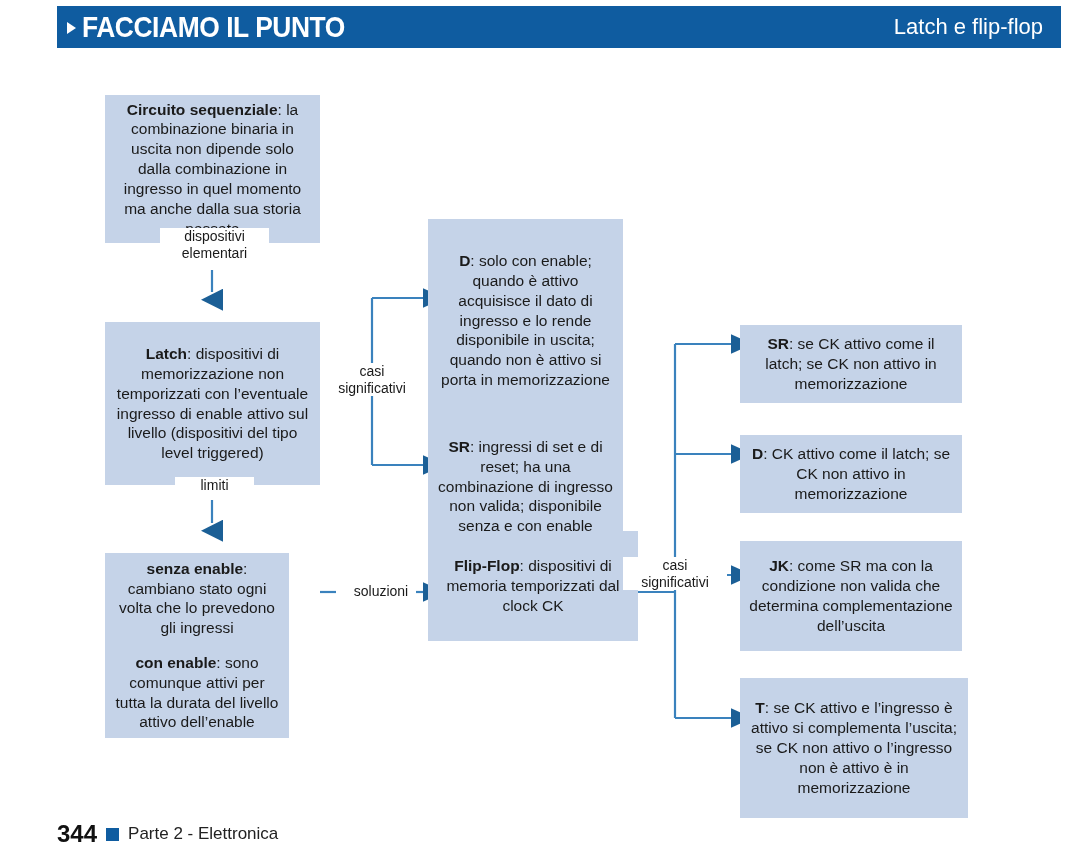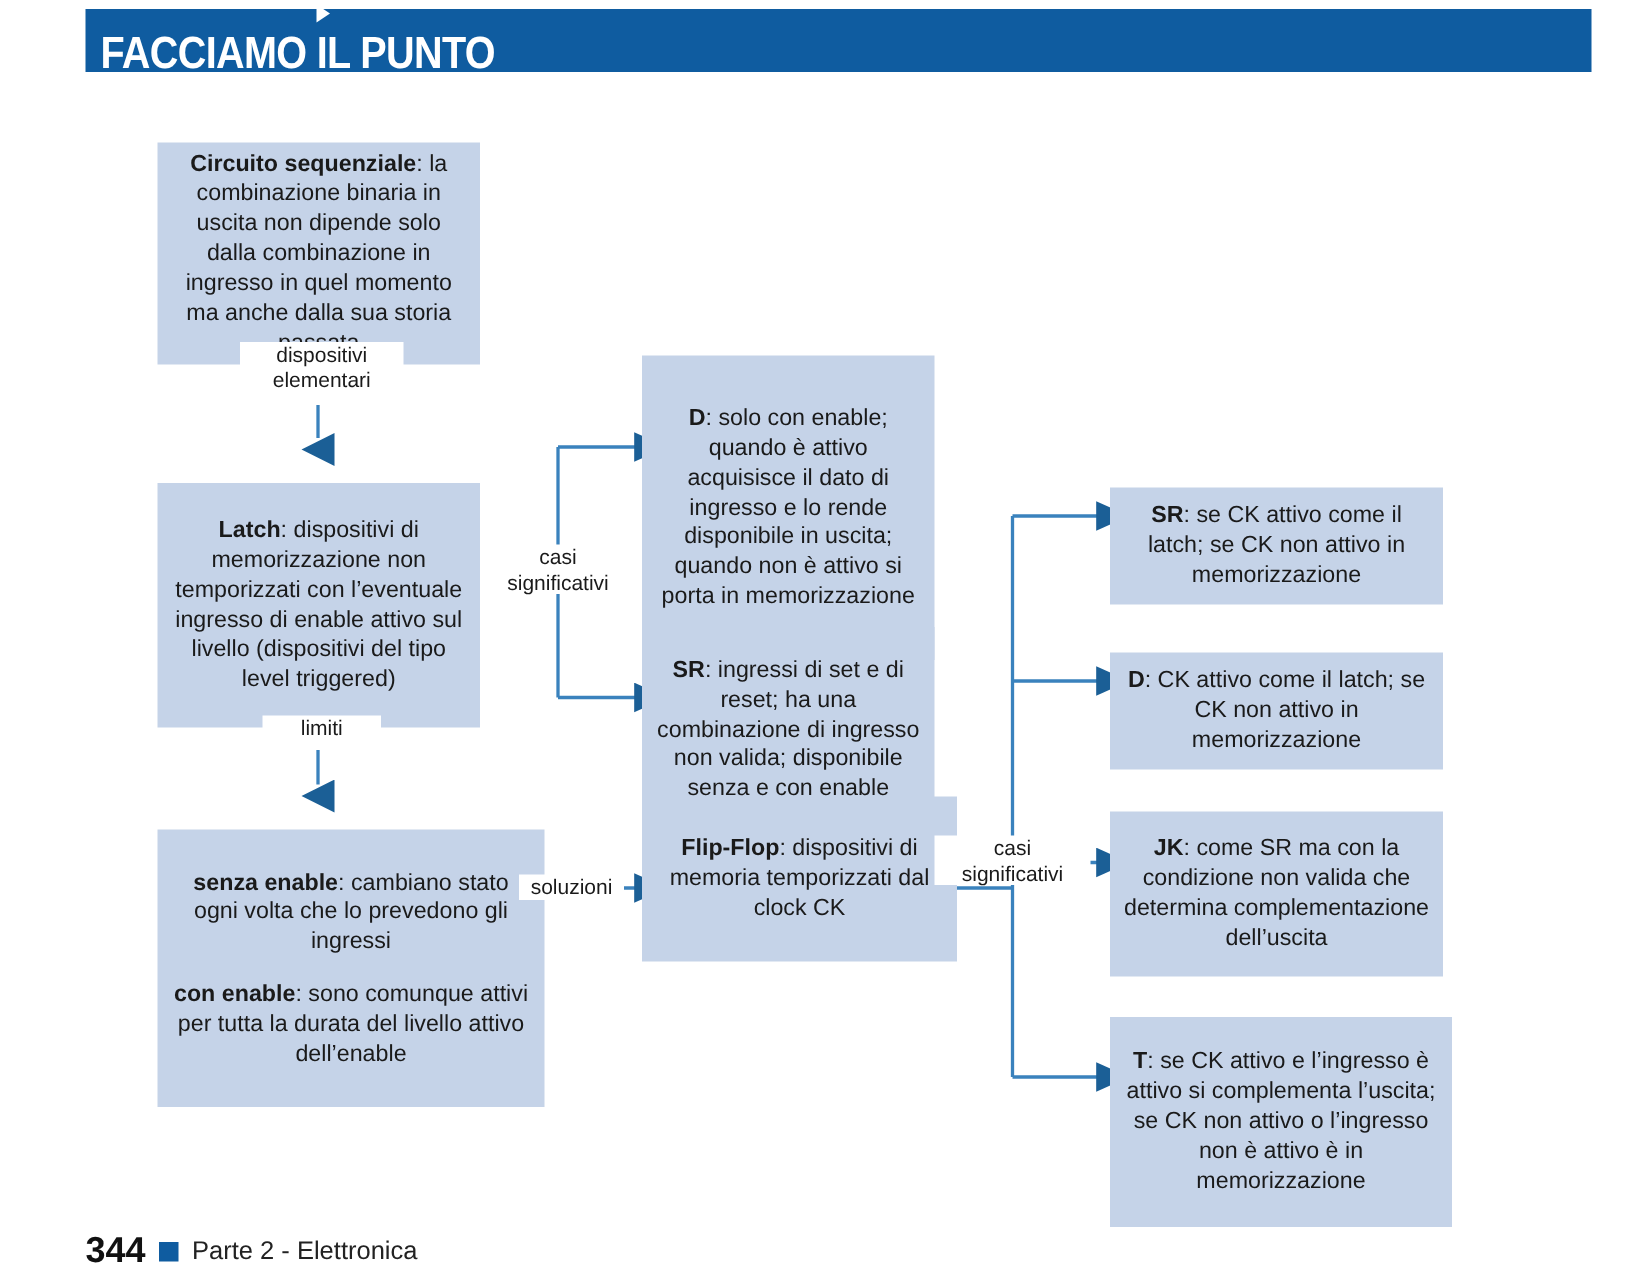--- a/index.html
+++ b/index.html
@@ -26,21 +26,20 @@
     display: flex;
     align-items: center;
     justify-content: space-between;
     box-sizing: border-box;
     padding: 0 18px 0 10px;
   }
   #header-left {
     display: flex;
     align-items: center;
     gap: 4px;
-    flex-direction: column;
   }
   #header-triangle {
     width: 0; height: 0;
     border-left: 9px solid #ffffff;
     border-top: 6px solid transparent;
     border-bottom: 6px solid transparent;
     margin-right: 2px;
     margin-top: 1px;
   }
   #header-title {
@@ -132,20 +131,21 @@
   }
 </style>
 </head>
 <body>
 
 <div id="header-bar">
   <div id="header-left">
     <span id="header-triangle"></span>
     <span id="header-title">FACCIAMO IL PUNTO</span>
   </div>
+  <span id="header-subtitle">Latch e flip-flop</span>
 </div>
 
 <div id="diagram">
 
   <svg id="connector-layer" viewBox="0 0 1086 855" width="1086" height="855">
     <defs>
       <marker id="arrowDown" markerWidth="12" markerHeight="12" refX="1.5" refY="5" orient="auto" markerUnits="strokeWidth">
         <path d="M0,0 L10,0 L5,10 z" fill="#1b5f96"></path>
       </marker>
       <marker id="arrowRight" markerWidth="11" markerHeight="11" refX="1" refY="4.5" orient="auto" markerUnits="strokeWidth">
@@ -186,31 +186,31 @@
 
   <div class="edge-label" style="left:160px; top:228px; width:105px;">dispositivi
 elementari</div>
 
   <div class="node" style="left:105px; top:302px; width:215px; height:163px;">
     <p><b>Latch</b><span>: dispositivi di memorizzazione non temporizzati con l’eventuale ingresso di enable attivo sul livello (dispositivi del tipo level triggered)</span></p>
   </div>
 
   <div class="edge-label" style="left:175px; top:477px; width:75px;">limiti</div>
 
-  <div class="node" style="left:105px; top:533px; width:258px; height:185px;">
+  <div class="node" style="left:105px; top:533px; width:184px; height:185px;">
     <p><b>senza enable</b><span>: cambiano stato ogni volta che lo prevedono gli ingressi</span></p>
     <p><b>con enable</b><span>: sono comunque attivi per tutta la durata del livello attivo dell’enable</span></p>
   </div>
 
   <div class="edge-label" style="left:320px; top:363px; width:100px;">casi
 significativi</div>
 
   <div class="edge-label" style="left:322px; top:583px; width:66px;margin-left:24px;">soluzioni</div>
 
-  <div class="node" style="left:428px; top:217px; width:195px; height:203px;">
+  <div class="node" style="left:428px; top:199px; width:195px; height:203px;">
     <p><b>D</b><span>: solo con enable; quando è attivo acquisisce il dato di ingresso e lo rende disponibile in uscita; quando non è attivo si porta in memorizzazione</span></p>
   </div>
 
   <div class="node" style="left:428px; top:398px; width:195px; height:137px;">
     <p><b>SR</b><span>: ingressi di set e di reset; ha una combinazione di ingresso non valida; disponibile senza e con enable</span></p>
   </div>
 
   <div class="node" style="left:428px; top:511px; width:210px; height:110px;">
     <p><b>Flip-Flop</b><span>: dispositivi di memoria temporizzati dal clock CK</span></p>
   </div>

